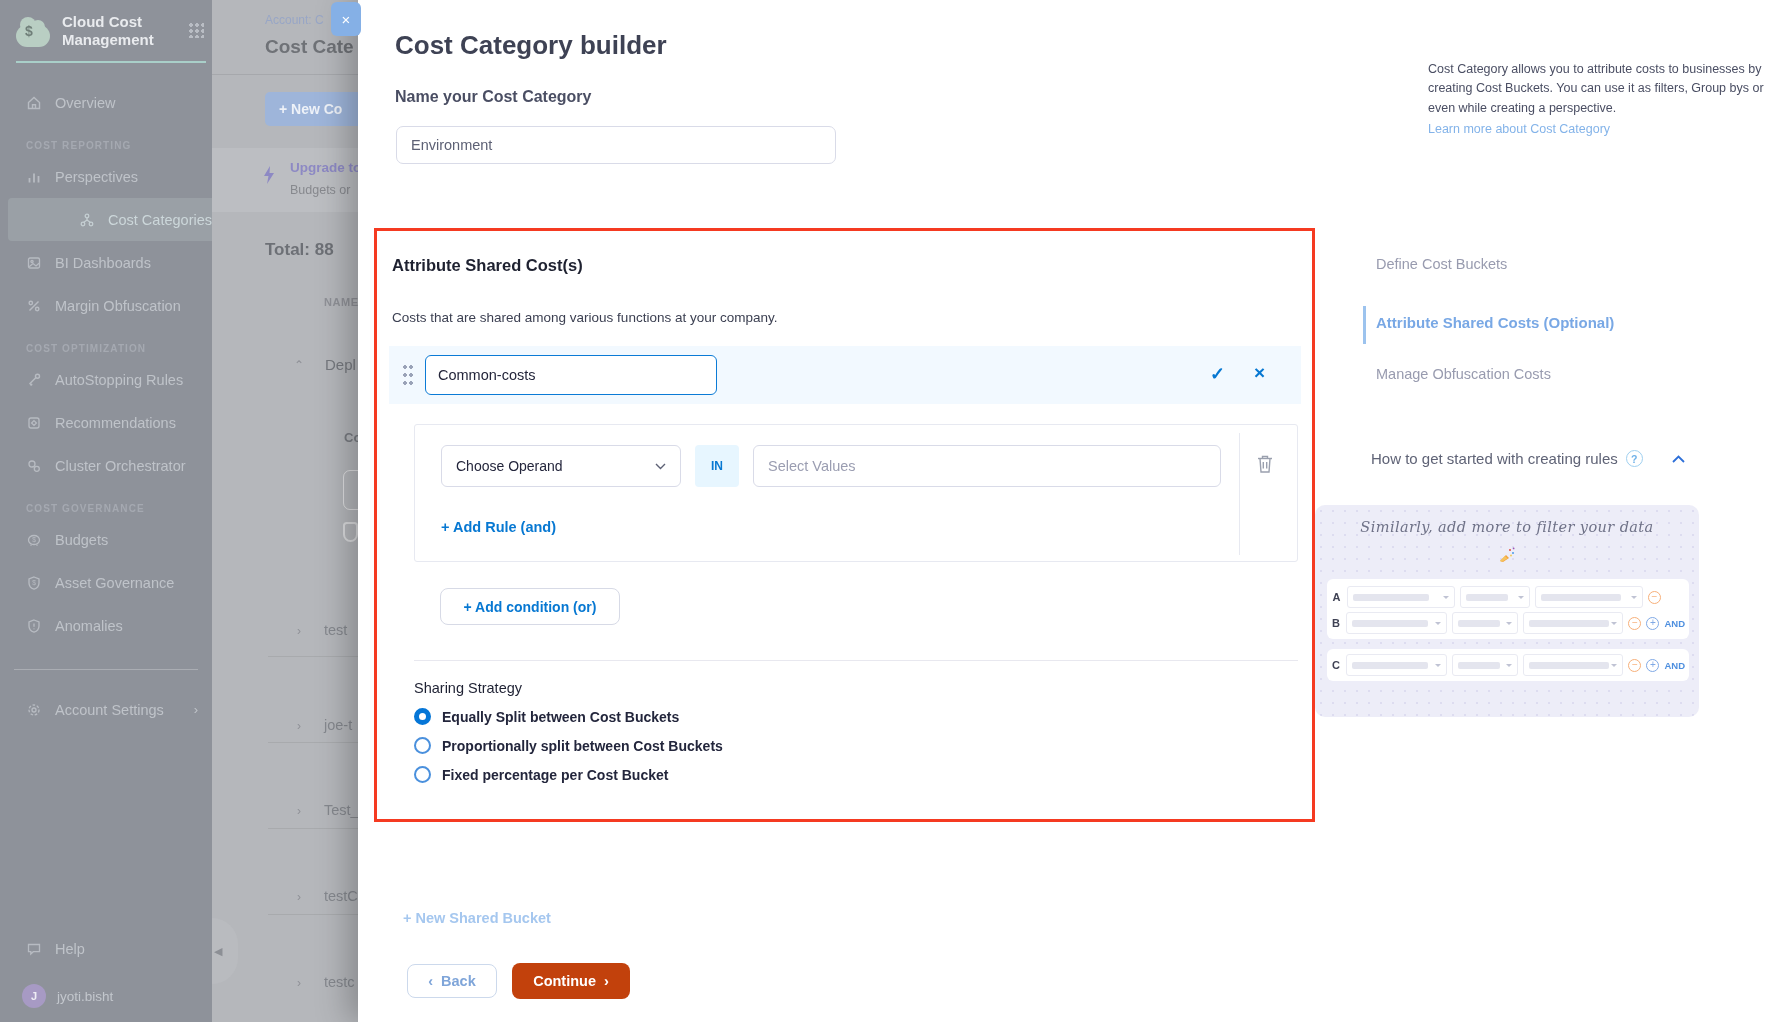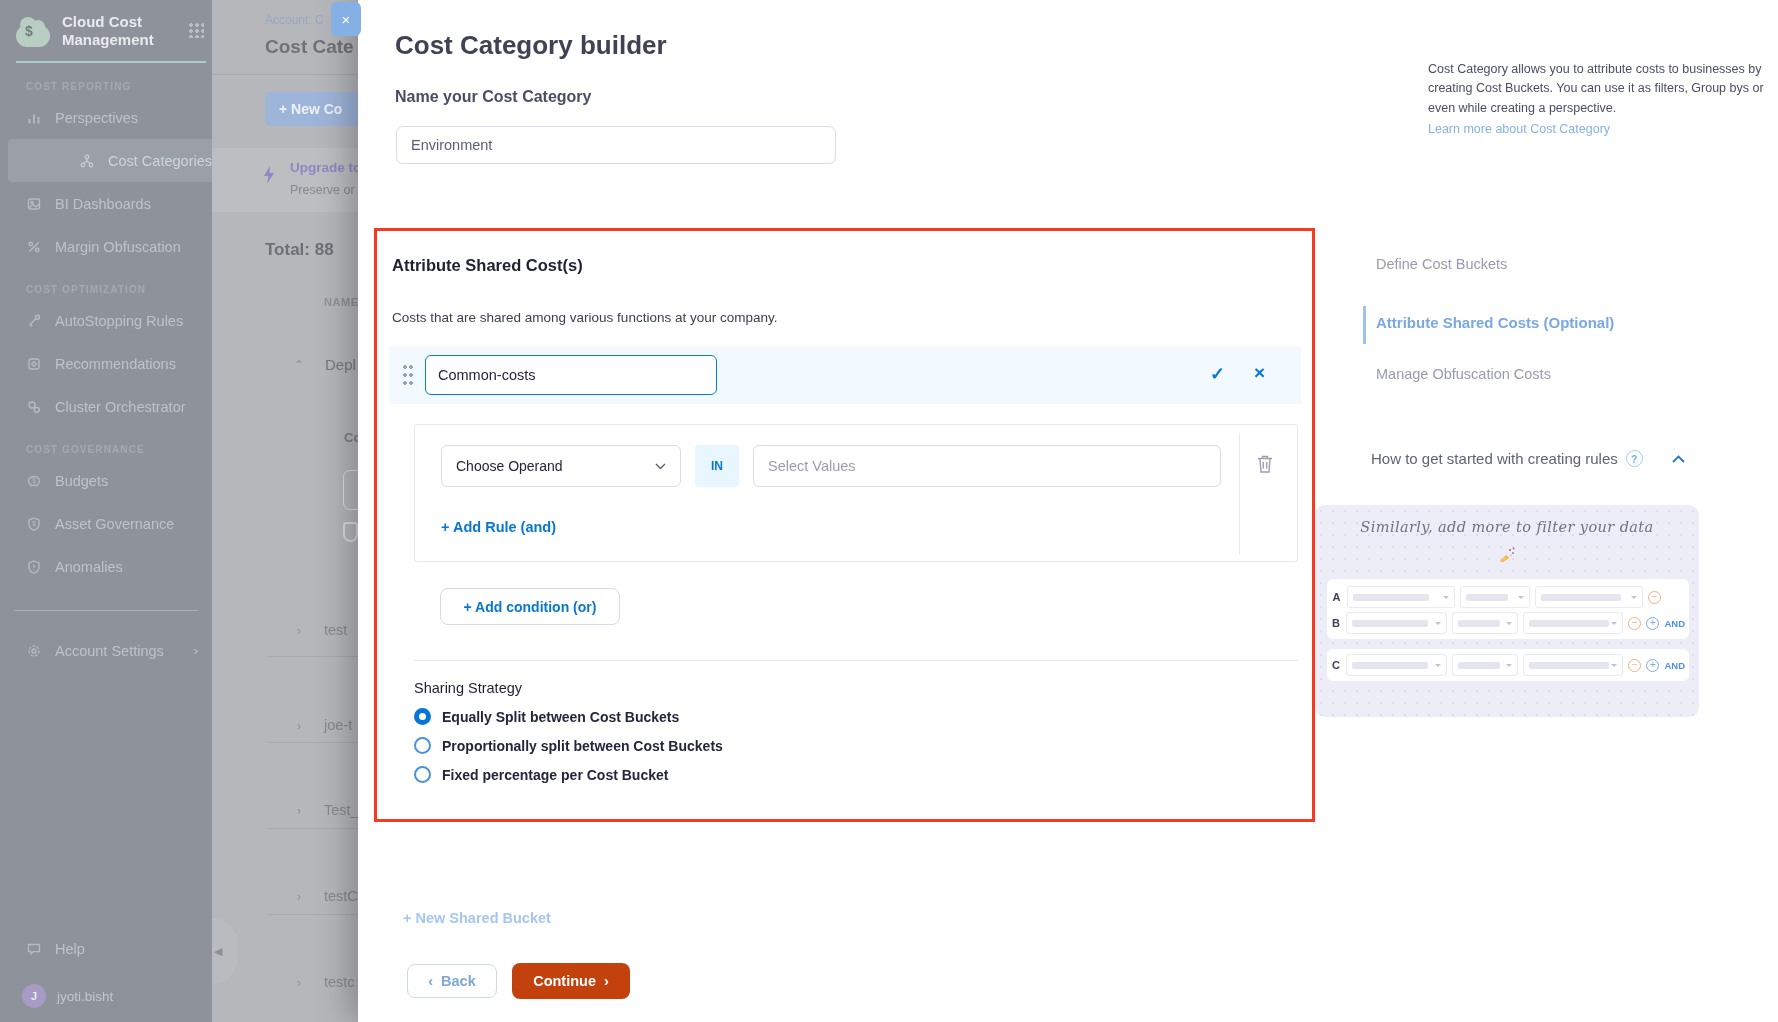--- a/index.html
+++ b/index.html
@@ -138,20 +138,27 @@
         <div class="bump2"></div>
         <div class="cloud"></div>
         <div class="dollar">$</div>
     </div>
     <div class="sb-title">Cloud Cost Management</div>
     <div class="sb-grid-icon"></div>
   </div>
   <div class="sb-underline"></div>
 
   <div class="sb-nav">
+    <div class="sb-item">
+      <svg width="16" height="16" viewBox="0 0 16 16" fill="none" stroke="currentColor" stroke-width="1.4">
+          <path d="M2.5 7.5 L8 2.5 L13.5 7.5 V13.5 H2.5 Z"></path>
+          <path d="M6.5 13.5 V9.8 h3 v3.7"></path>
+        </svg>
+      <span>Overview</span>
+    </div>
     <div class="sb-section">COST REPORTING</div>
     <div class="sb-item">
       <svg width="16" height="16" viewBox="0 0 16 16" fill="none" stroke="currentColor" stroke-width="1.8">
           <path d="M3.5 13.5 V9"></path>
           <path d="M8 13.5 V4.5"></path>
           <path d="M12.5 13.5 V7"></path>
         </svg>
       <span>Perspectives</span>
     </div>
     <div class="sb-item active">
@@ -258,21 +265,21 @@
 <div class="bg-page">
   <div class="bg-account">Account: C</div>
   <div class="bg-title">Cost Cate</div>
   <div class="bg-topline"></div>
   <div class="bg-newbtn">+ New Co</div>
   <div class="bg-banner"></div>
   <svg class="bg-bolt" width="14" height="20" viewBox="0 0 14 20">
       <path d="M8 1 L2 11 h4.5 L5 19 L12 8 H7.5 Z" fill="#8d89c4"></path>
     </svg>
   <div class="bg-upg-title">Upgrade to</div>
-  <div class="bg-upg-sub">Preserve or</div>
+  <div class="bg-upg-sub">Budgets or</div>
   <div class="bg-total">Total: 88</div>
   <div class="bg-colname">NAME</div>
   <div class="bg-exp-chev">⌃</div>
   <div class="bg-exp-label">Depl</div>
   <div class="bg-subtext">Co</div>
   <div class="bg-ghostbox"></div>
   <div class="bg-hand"></div>
 
   <div class="bg-row-chev" style="top:624px">›</div>
   <div class="bg-row-label" style="top:622px">test</div>

